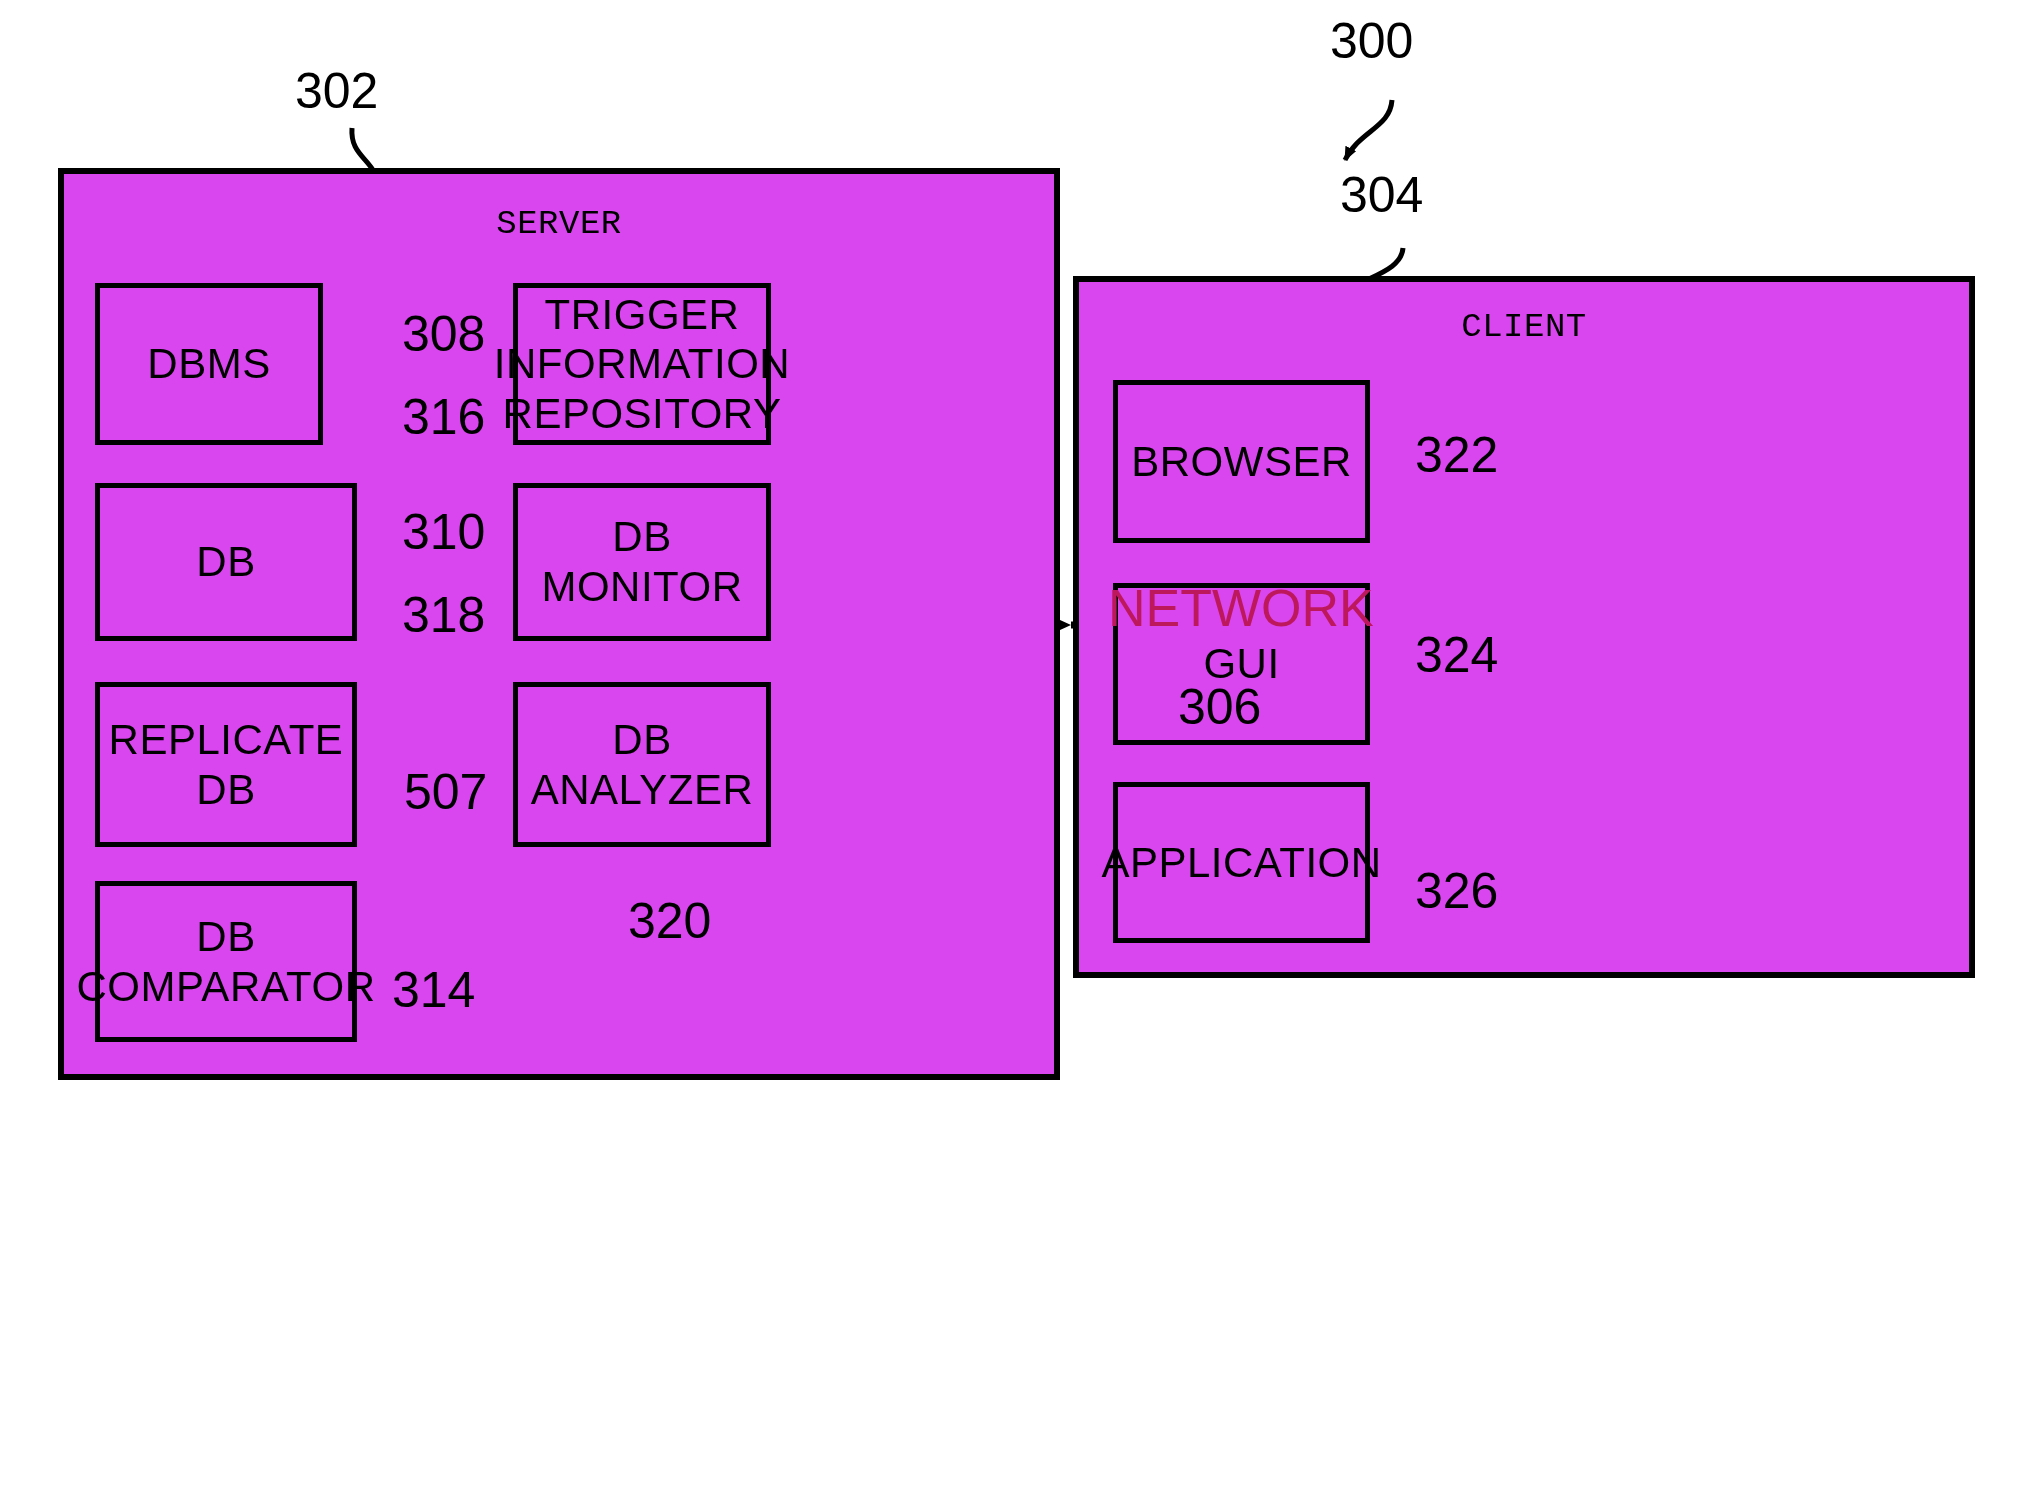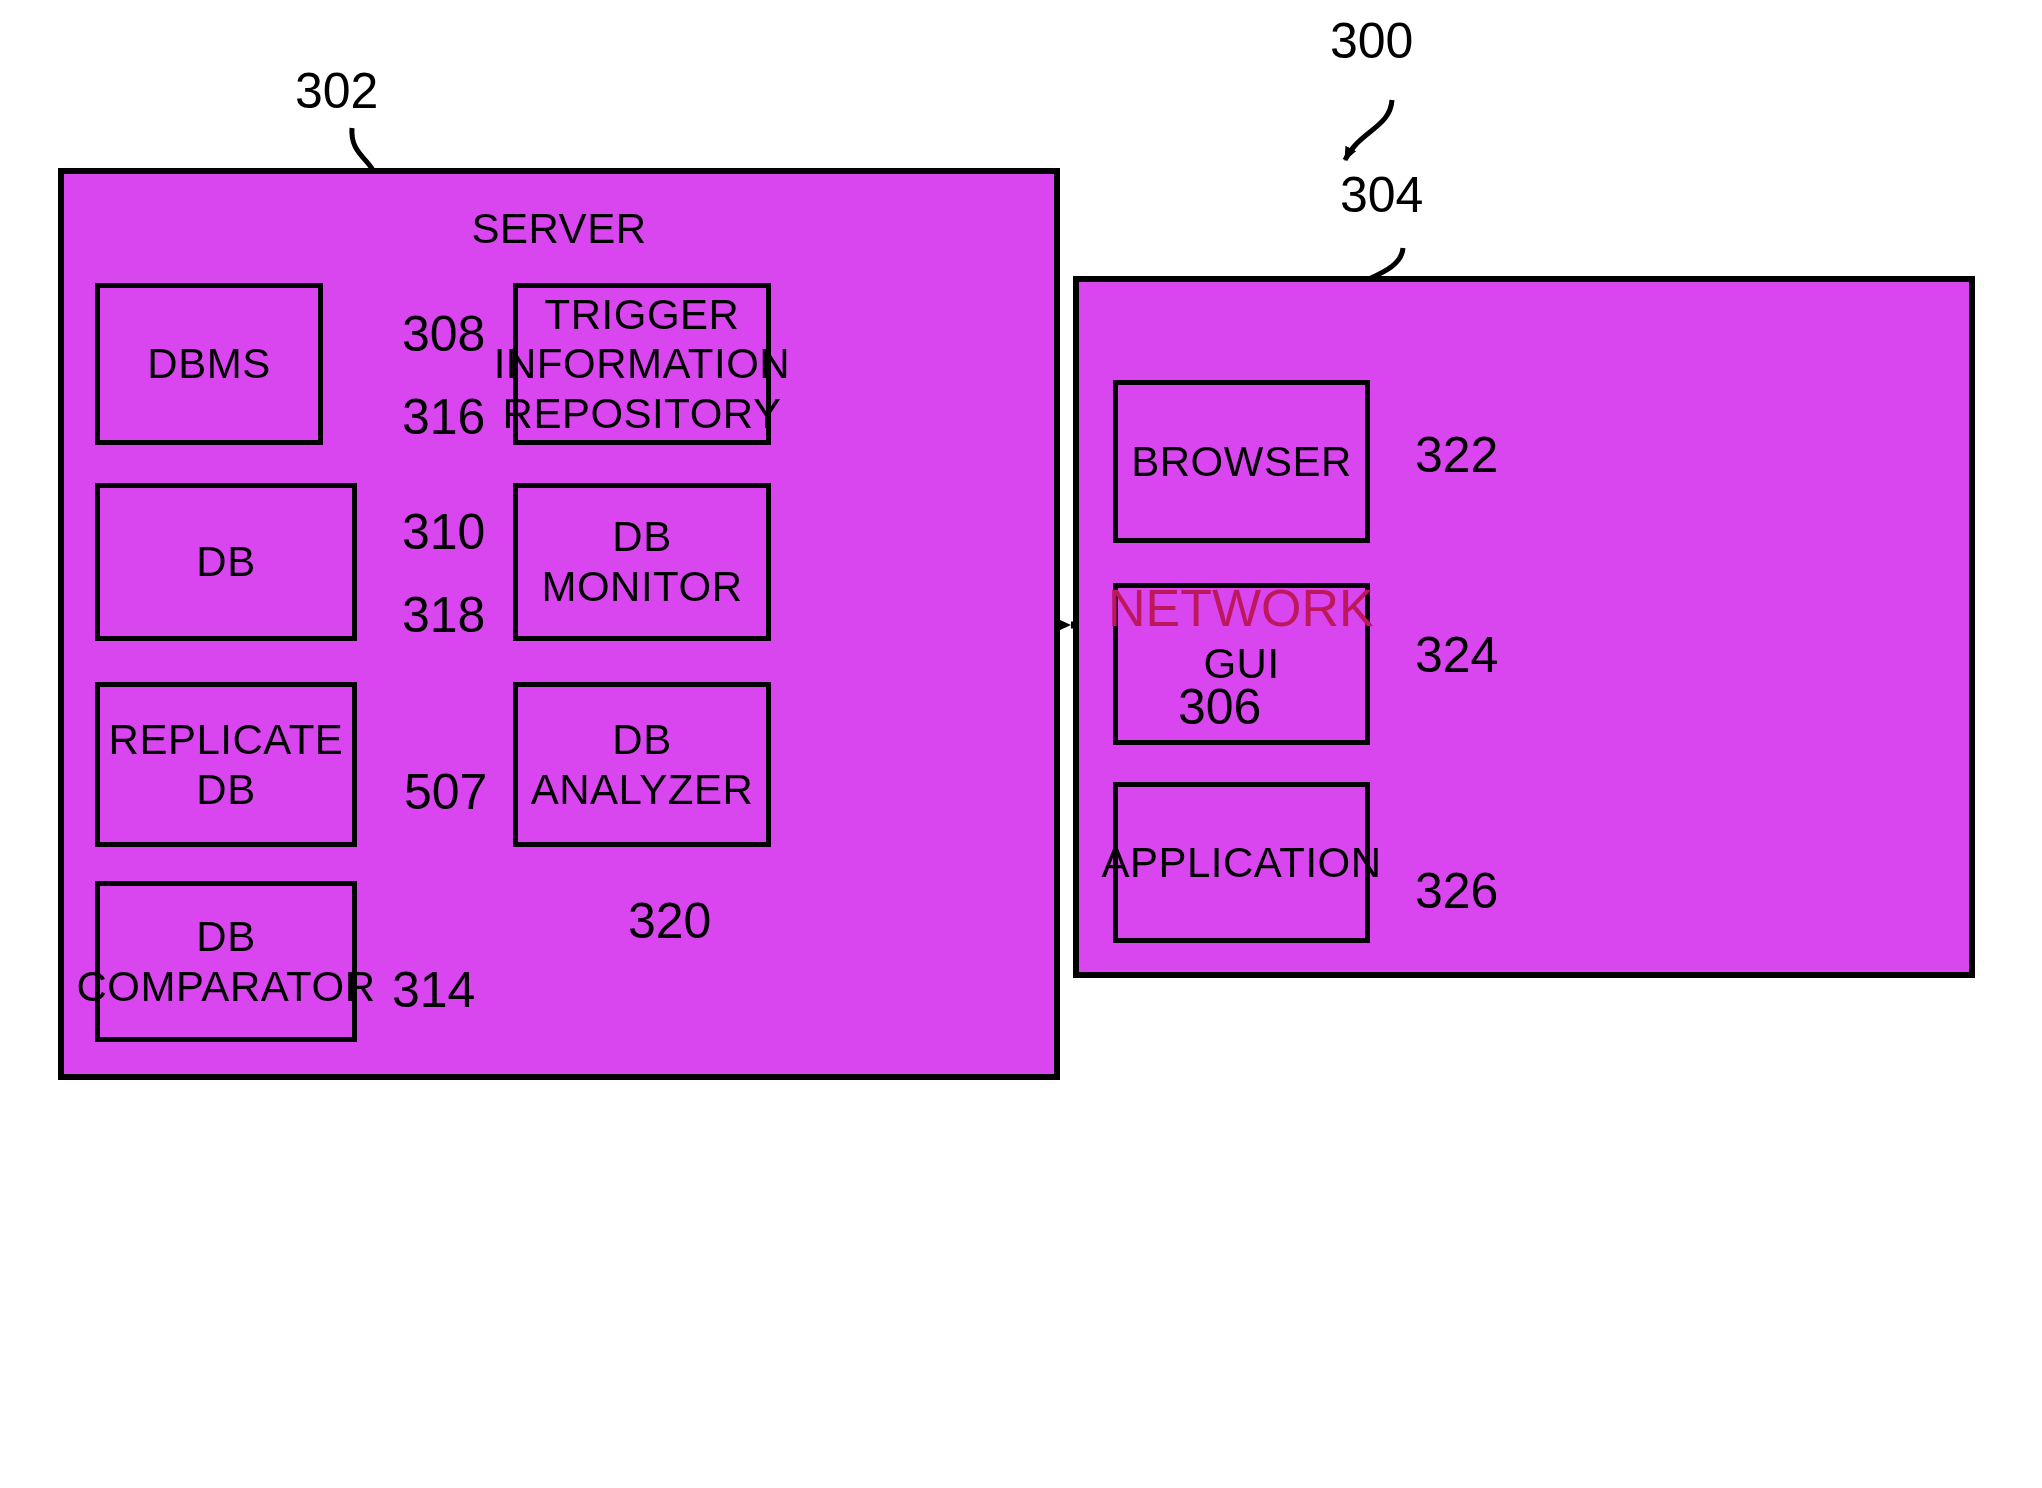--- a/index.html
+++ b/index.html
@@ -44,22 +44,22 @@
     letter-spacing: 0.5px;
     color: #000000;
     text-align: center;
     line-height: 1.18;
     white-space: pre-line;
     user-select: none;
   }
   
   .container-title {
     position: absolute;
-    font-family: Liberation Sans, sans-serif;
-    font-size: 42px;
+    font-family: Liberation Mono, monospace;
+    font-size: 34px;
     color: #000000;
     text-align: center;
     letter-spacing: 0.5px;
     white-space: nowrap;
     user-select: none;
   }
   
   .ref {
     position: absolute;
     font-family: "Liberation Sans", sans-serif;
@@ -157,20 +157,21 @@
 MONITOR</span>
   </div>
 
   <div class="box" style="left:513px; top:682px; width:258px; height:165px;">
     <span class="box-label">DB
 ANALYZER</span>
   </div>
 
   <div class="box outer-box" style="left:1073px; top:276px; width:902px; height:702px;"></div>
 
+  <div class="container-title" style="left:1073px; top:308px; width:902px;">CLIENT</div>
 
   <div class="box" style="left:1113px; top:380px; width:257px; height:163px;">
     <span class="box-label">BROWSER</span>
   </div>
 
   <div class="box" style="left:1113px; top:782px; width:257px; height:161px;">
     <span class="box-label">APPLICATION</span>
   </div>
 
   <div class="box" style="left:1113px; top:583px; width:257px; height:162px;">

